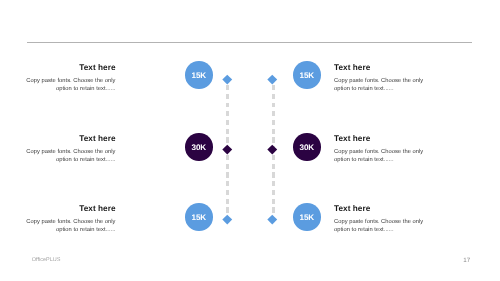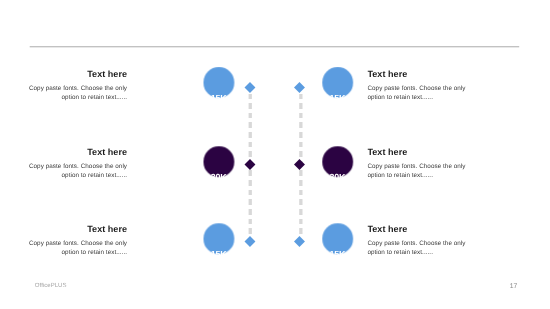--- a/index.html
+++ b/index.html
@@ -3,21 +3,21 @@
 <meta charset="utf-8">
 <style>
   html,body{margin:0;padding:0;}
   body{width:500px;height:281px;background:#ffffff;font-family:"Liberation Sans",sans-serif;overflow:hidden;-webkit-font-smoothing:antialiased;text-rendering:geometricPrecision;}
   .slide{position:relative;width:440px;height:281px;background:#fff;transform:translateZ(0);}
   .rule{position:absolute;left:27.2px;top:42px;width:445.3px;height:1px;background:#b3b3b3;}
   .txt-left{position:absolute;text-align:right;}
   .txt-right{position:absolute;text-align:left;}
   .title{transform:translateZ(0);font-size:8.2px;font-weight:bold;color:#1a1a1a;letter-spacing:0.05px;line-height:1;}
   .body{transform:translateZ(0);font-size:5.75px;color:#383838;line-height:8.5px;letter-spacing:0.04px;margin-top:4.6px;}
-  .circle span{will-change:opacity;display:block;position:relative;top:15px;}
+  .circle span{will-change:opacity;display:block;position:relative;top:1px;}
   .circle{position:absolute;width:27.5px;height:27.5px;border-radius:50%;display:flex;align-items:center;justify-content:center;color:#fff;font-size:8.1px;font-weight:bold;letter-spacing:-0.12px;will-change:transform;}
   .diamond{position:absolute;width:6.5px;height:6.5px;transform:rotate(45deg);z-index:3;}
   .dash{position:absolute;z-index:1;width:3px;background:repeating-linear-gradient(to bottom,#d8d8d8 0 5.0px,transparent 5.0px 8.75px);}
   .footer-logo{transform:translateZ(0);position:absolute;left:31.7px;top:257.3px;font-size:5.5px;color:#a6a6a6;letter-spacing:0.02px;}
   .pageno{transform:translateZ(0);position:absolute;left:463.3px;top:257.0px;font-size:6.2px;color:#8a8a8a;}
 </style>
 </head>
 <body>
 
 <div class="slide">

